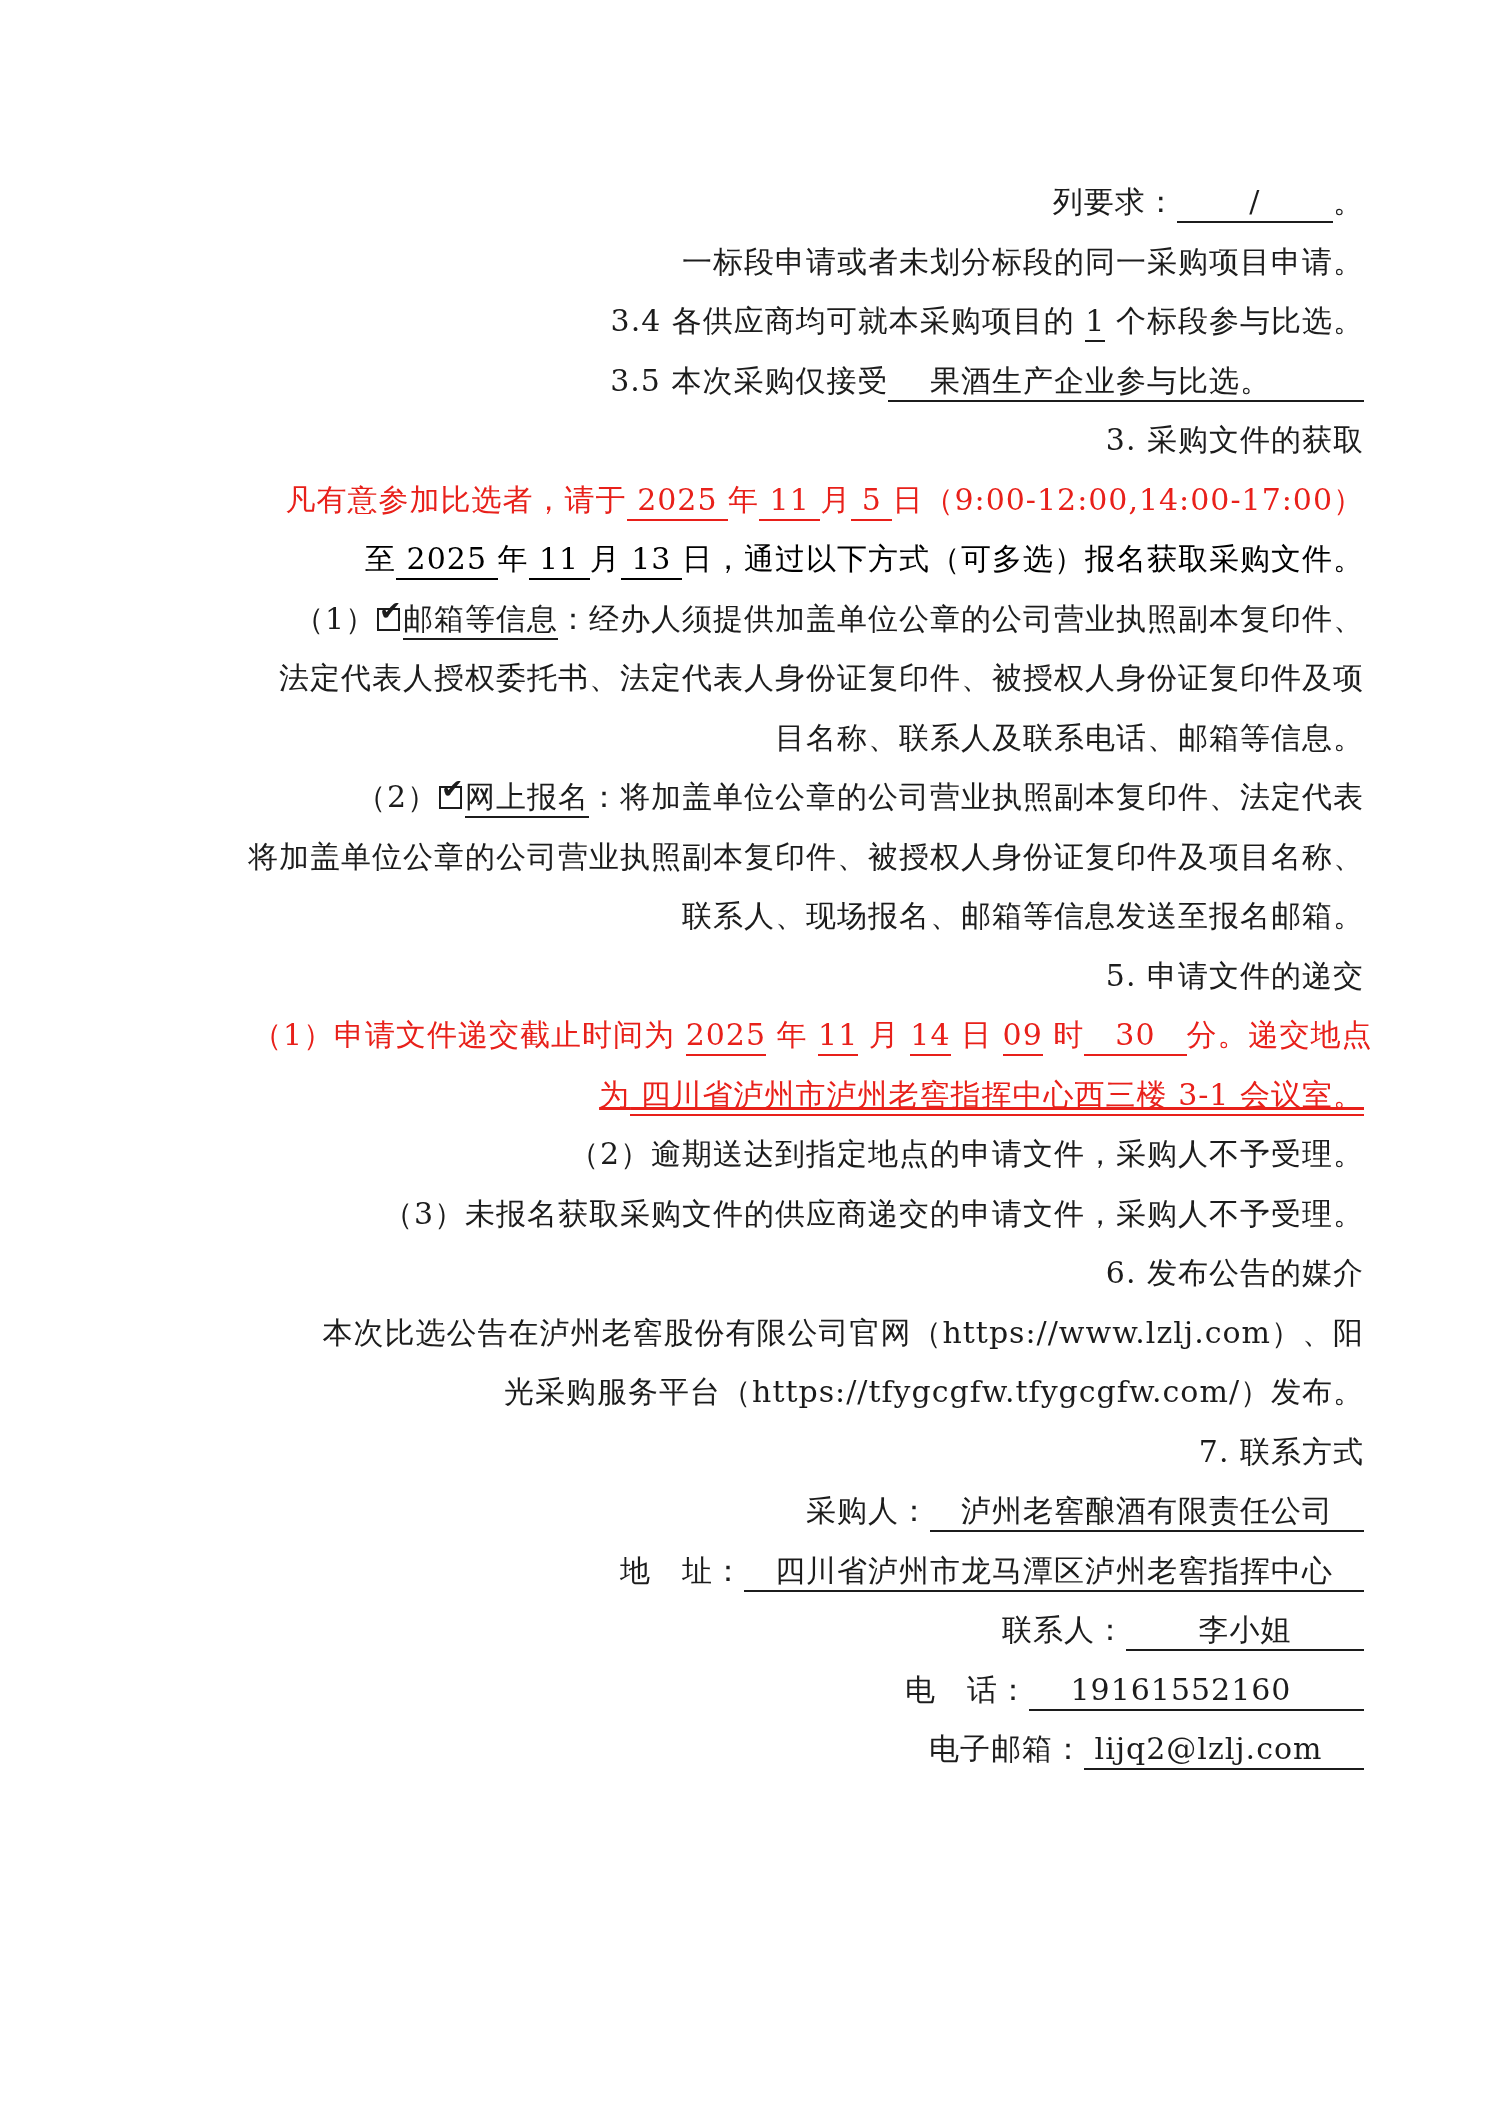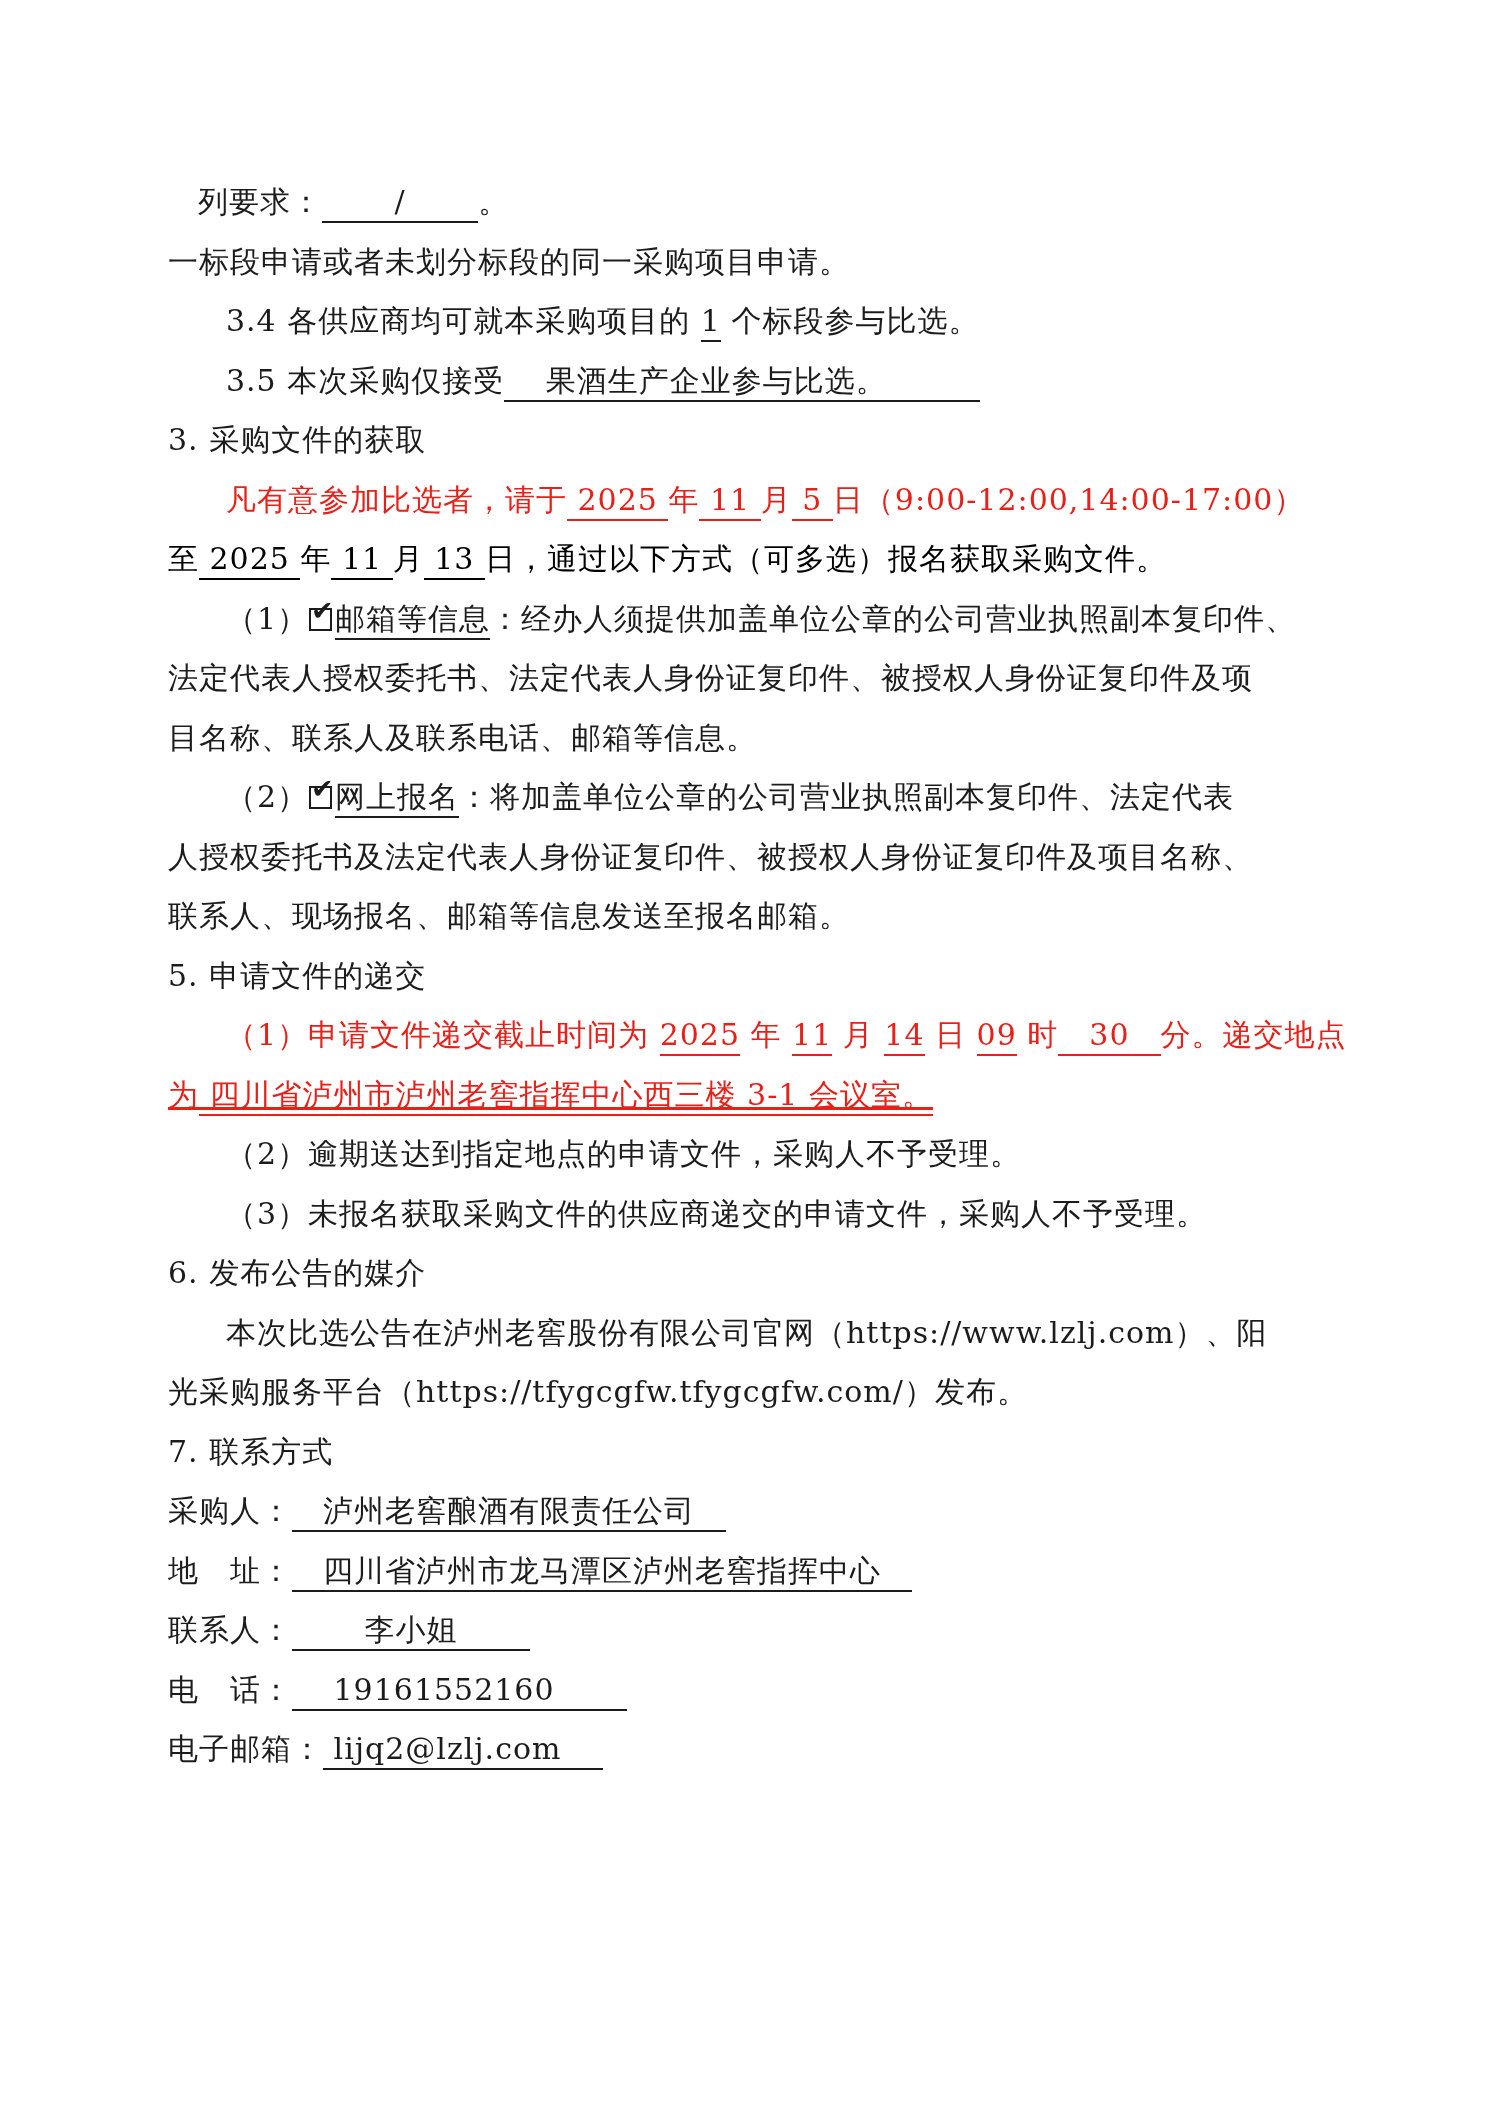--- a/index.html
+++ b/index.html
@@ -10,23 +10,24 @@
   body {
     width: 1500px;
     height: 2121px;
     position: relative;
     overflow: hidden;
     font-family: "DejaVu Serif", "Liberation Serif", serif;
     color: #1c1c1c;
   }
   .doc {
     position: absolute;
-    left: 168px;
+    left: 194px;
     top: 172px;
     width: 1170px;
+    text-align: right;
   }
   .line {
     font-size: 30px;
     line-height: 59.5px;
     height: 59.5px;
     white-space: pre;
     letter-spacing: 1px;
   }
   .indent1 { padding-left: 30px; }
   .indent2 { padding-left: 58px; }
@@ -64,21 +65,21 @@
     <div class="line"><span class="seg">一标段申请或者未划分标段的同一采购项目申请。</span></div>
     <div class="line indent2"><span class="seg">3.4 各供应商均可就本采购项目的 </span><span class="seg u">1</span><span class="seg"> 个标段参与比选。</span></div>
     <div class="line indent2"><span class="seg">3.5 本次采购仅接受</span><span class="seg u">　 果酒生产企业参与比选。　　　</span></div>
     <div class="line"><span class="seg">3. 采购文件的获取</span></div>
     <div class="line indent2 red" style="color: rgb(232, 32, 26);"><span class="seg">凡有意参加比选者，请于</span><span class="seg u"> 2025 </span><span class="seg">年</span><span class="seg u"> 11 </span><span class="seg">月</span><span class="seg u"> 5 </span><span class="seg">日（9:00-12:00,14:00-17:00）</span></div>
     <div class="line red" style="color: #000000;"><span class="seg">至</span><span class="seg u"> 2025 </span><span class="seg">年</span><span class="seg u"> 11 </span><span class="seg">月</span><span class="seg u"> 13 </span><span class="seg">日，通过以下方式（可多选）报名获取采购文件。</span></div>
     <div class="line indent2"><span class="seg">（1）</span><span class="checkbox u"><span class="check">✔</span></span><span class="seg u">邮箱等信息</span><span class="seg">：经办人须提供加盖单位公章的公司营业执照副本复印件、</span></div>
     <div class="line"><span class="seg">法定代表人授权委托书、法定代表人身份证复印件、被授权人身份证复印件及项</span></div>
     <div class="line"><span class="seg">目名称、联系人及联系电话、邮箱等信息。</span></div>
     <div class="line indent2"><span class="seg">（2）</span><span class="checkbox u"><span class="check">✔</span></span><span class="seg u">网上报名</span><span class="seg">：将加盖单位公章的公司营业执照副本复印件、法定代表</span></div>
-    <div class="line"><span class="seg">人授权委托书及法定代表人身份证复印件、被授权人身份证复印件及项目名称、</span></div>
+    <div class="line"><span class="seg">将加盖单位公章的公司营业执照副本复印件、被授权人身份证复印件及项目名称、</span></div>
     <div class="line"><span class="seg">联系人、现场报名、邮箱等信息发送至报名邮箱。</span></div>
     <div class="line"><span class="seg">5. 申请文件的递交</span></div>
     <div class="line indent2 red" style="color: rgb(232, 32, 26);"><span class="seg">（1）申请文件递交截止时间为 </span><span class="seg u">2025</span><span class="seg"> 年 </span><span class="seg u">11</span><span class="seg"> 月 </span><span class="seg u">14</span><span class="seg"> 日 </span><span class="seg u">09</span><span class="seg"> 时</span><span class="seg u">　30　</span><span class="seg">分。递交地点</span></div>
     <div class="line red" style="color: rgb(232, 32, 26); text-decoration: underline;"><span class="seg">为</span><span class="seg u"> 四川省泸州市泸州老窖指挥中心西三楼 3-1 会议室。</span></div>
     <div class="line indent2"><span class="seg">（2）逾期送达到指定地点的申请文件，采购人不予受理。</span></div>
     <div class="line indent2"><span class="seg">（3）未报名获取采购文件的供应商递交的申请文件，采购人不予受理。</span></div>
     <div class="line"><span class="seg">6. 发布公告的媒介</span></div>
     <div class="line indent2"><span class="seg">本次比选公告在泸州老窖股份有限公司官网（https://www.lzlj.com）、阳</span></div>
     <div class="line"><span class="seg">光采购服务平台（https://tfygcgfw.tfygcgfw.com/）发布。</span></div>
     <div class="line"><span class="seg">7. 联系方式</span></div>

